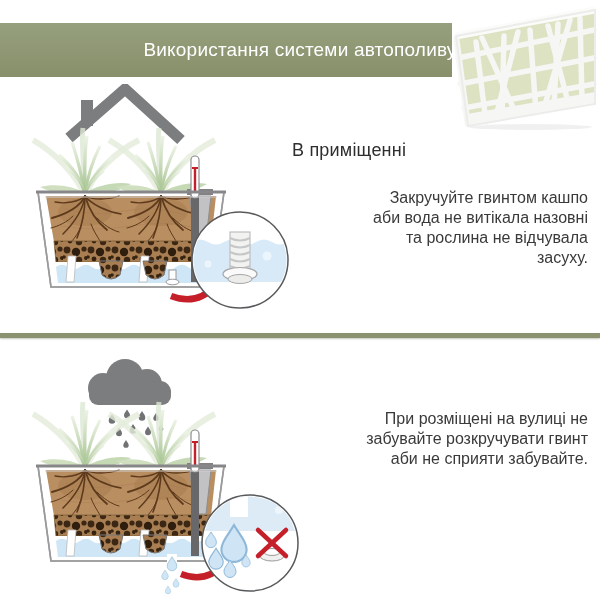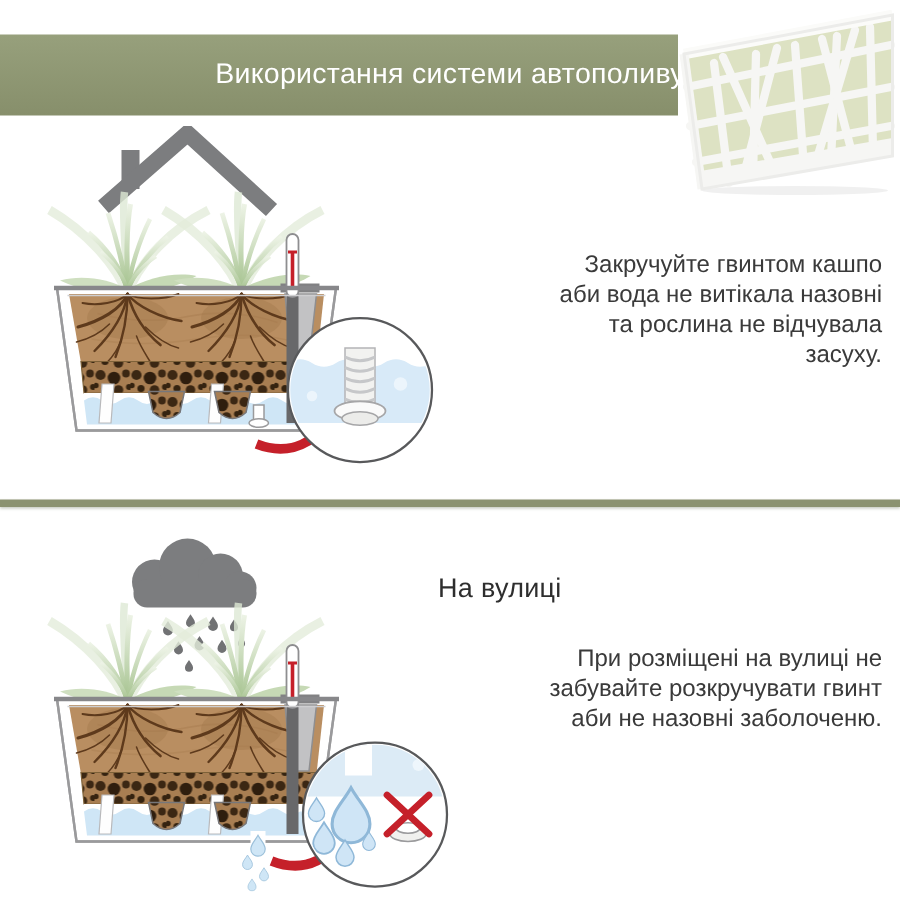--- a/index.html
+++ b/index.html
@@ -186,20 +186,21 @@
                 <path d="M215,175 q10,5 20,0"></path>
               <path d="M215,182 q10,5 20,0"></path>
             </g>
             <ellipse cx="225" cy="190" rx="17" ry="6.5" fill="#fafafa" stroke="#a6a6a8" stroke-width="1.2"></ellipse>
             <ellipse cx="225" cy="195" rx="12" ry="4.5" fill="#ececea" stroke="#a6a6a8" stroke-width="1"></ellipse>
           </g>
         </g>
       </svg>
     </div>
     <div class="txt one">
+      <h2>В приміщенні</h2>
       <p>Закручуйте гвинтом  кашпо
 аби вода не витікала назовні
 та рослина не відчувала
 засуху.</p>
     </div>
   </div>
 
   <div class="divider"></div>
 
   <div>
@@ -257,20 +258,19 @@
             </g>
             <g stroke="#c5202a" stroke-width="4.5" stroke-linecap="round">
               <line x1="243" y1="172" x2="271" y2="198"></line>
               <line x1="271" y1="172" x2="243" y2="198"></line>
             </g>
           </g>
         </g>
       </svg>
     </div>
     <div class="txt two">
-      <h2>На вулиці</h2>
       <p>При розміщені на вулиці не
 забувайте розкручувати гвинт
-аби не назовні заболоченю.</p>
+аби не сприяти забувайте.</p>
     </div>
   </div>
 
 </div>
 
 </body></html>

